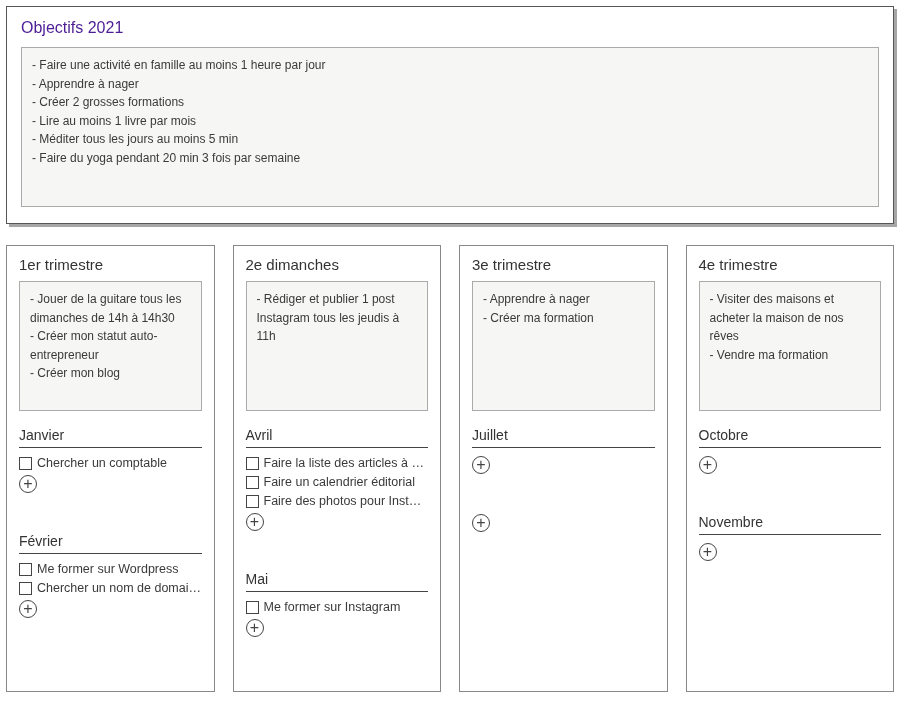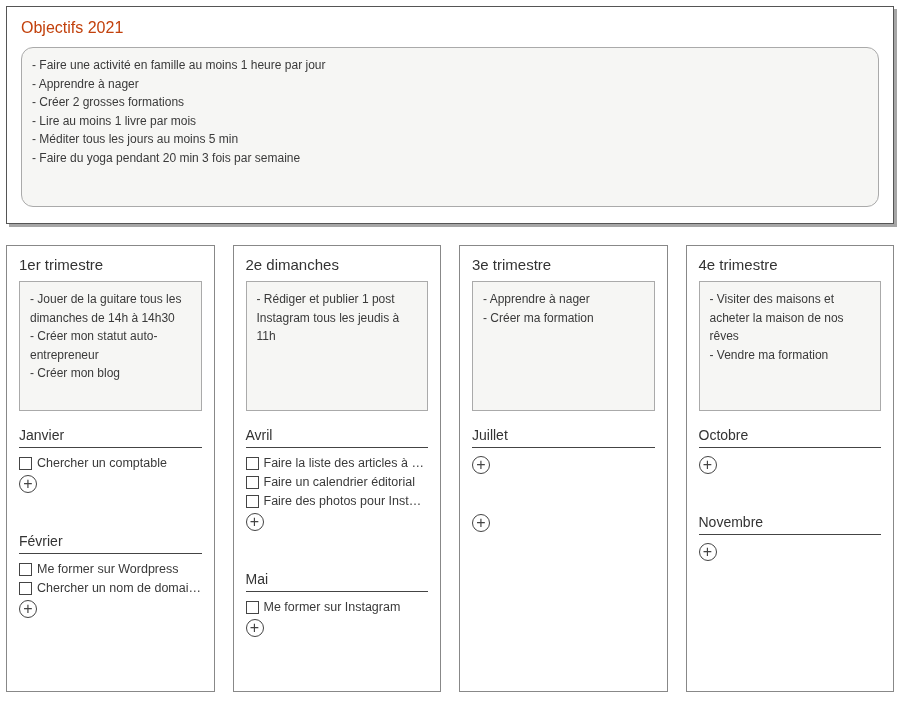--- a/index.html
+++ b/index.html
@@ -12,33 +12,33 @@
     }
     .main-card {
       border: 1px solid #555;
       background: #fff;
       padding: 12px 14px 16px;
       box-shadow: 3px 3px 0 rgba(0,0,0,0.35);
       margin-bottom: 22px;
     }
     .main-title {
       font-size: 16px;
-      color: #c2410c;
+      color: #4c1d95;
       margin-bottom: 10px;
       font-weight: 400;
     }
     .goal-box, .q-goal-box {
       border: 1px solid #aaa;
       background: #f6f6f4;
       padding: 8px 10px;
       font-size: 12px;
       line-height: 1.55;
       color: #3a3a3a;
     }
-    .goal-box { min-height: 160px; border-radius: 12px; }
+    .goal-box { min-height: 160px; }
     .goal-line { display: block; }
     .dash-row {
       display: flex;
       justify-content: space-between;
       padding: 0 15px;
       margin-bottom: -2px;
     }
     .dash {
       border-top: 1.5px dashed #bbb;
       width: 30px;

